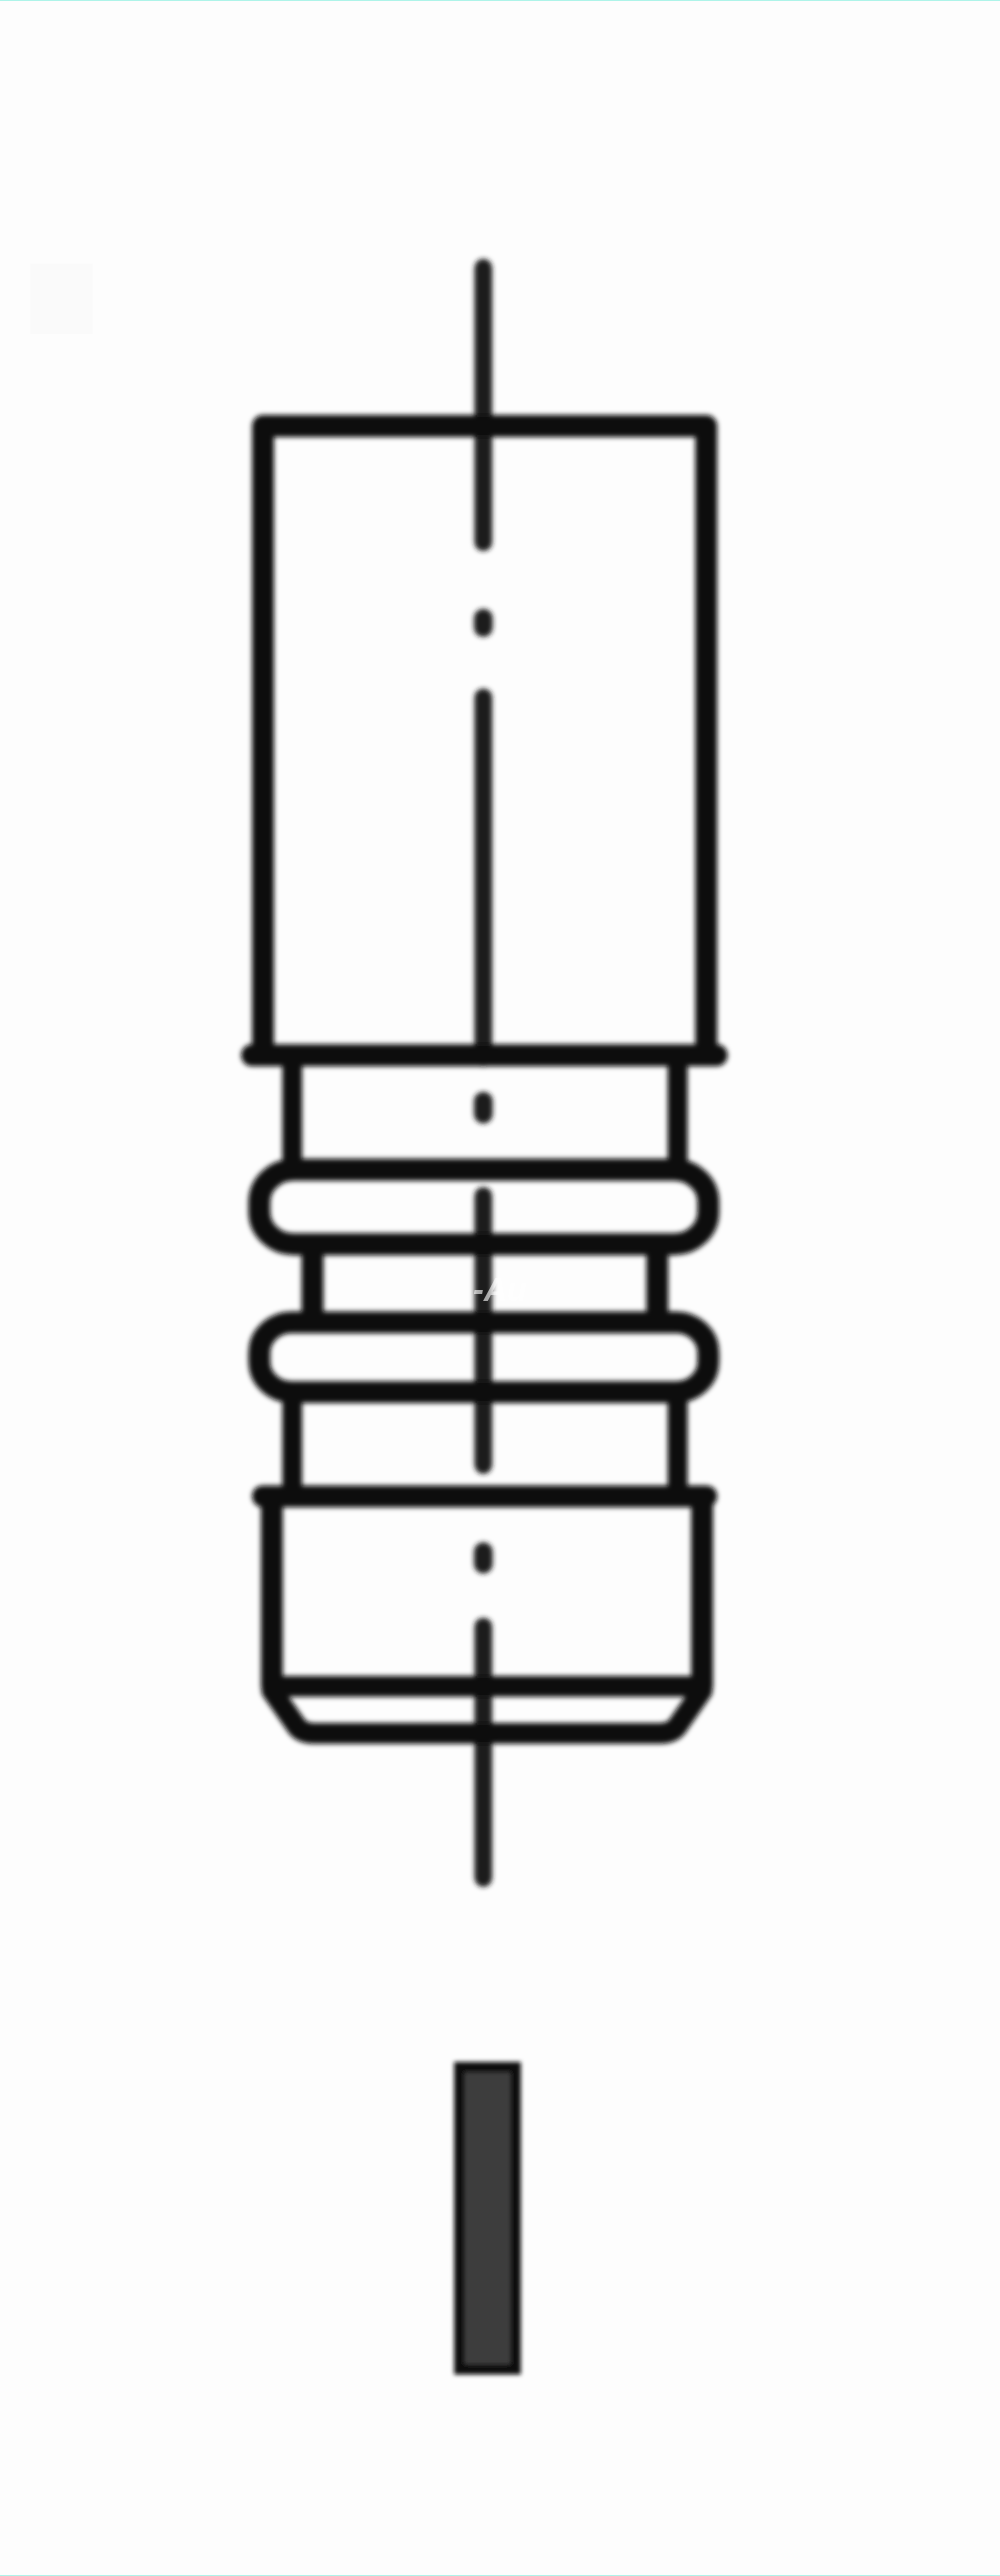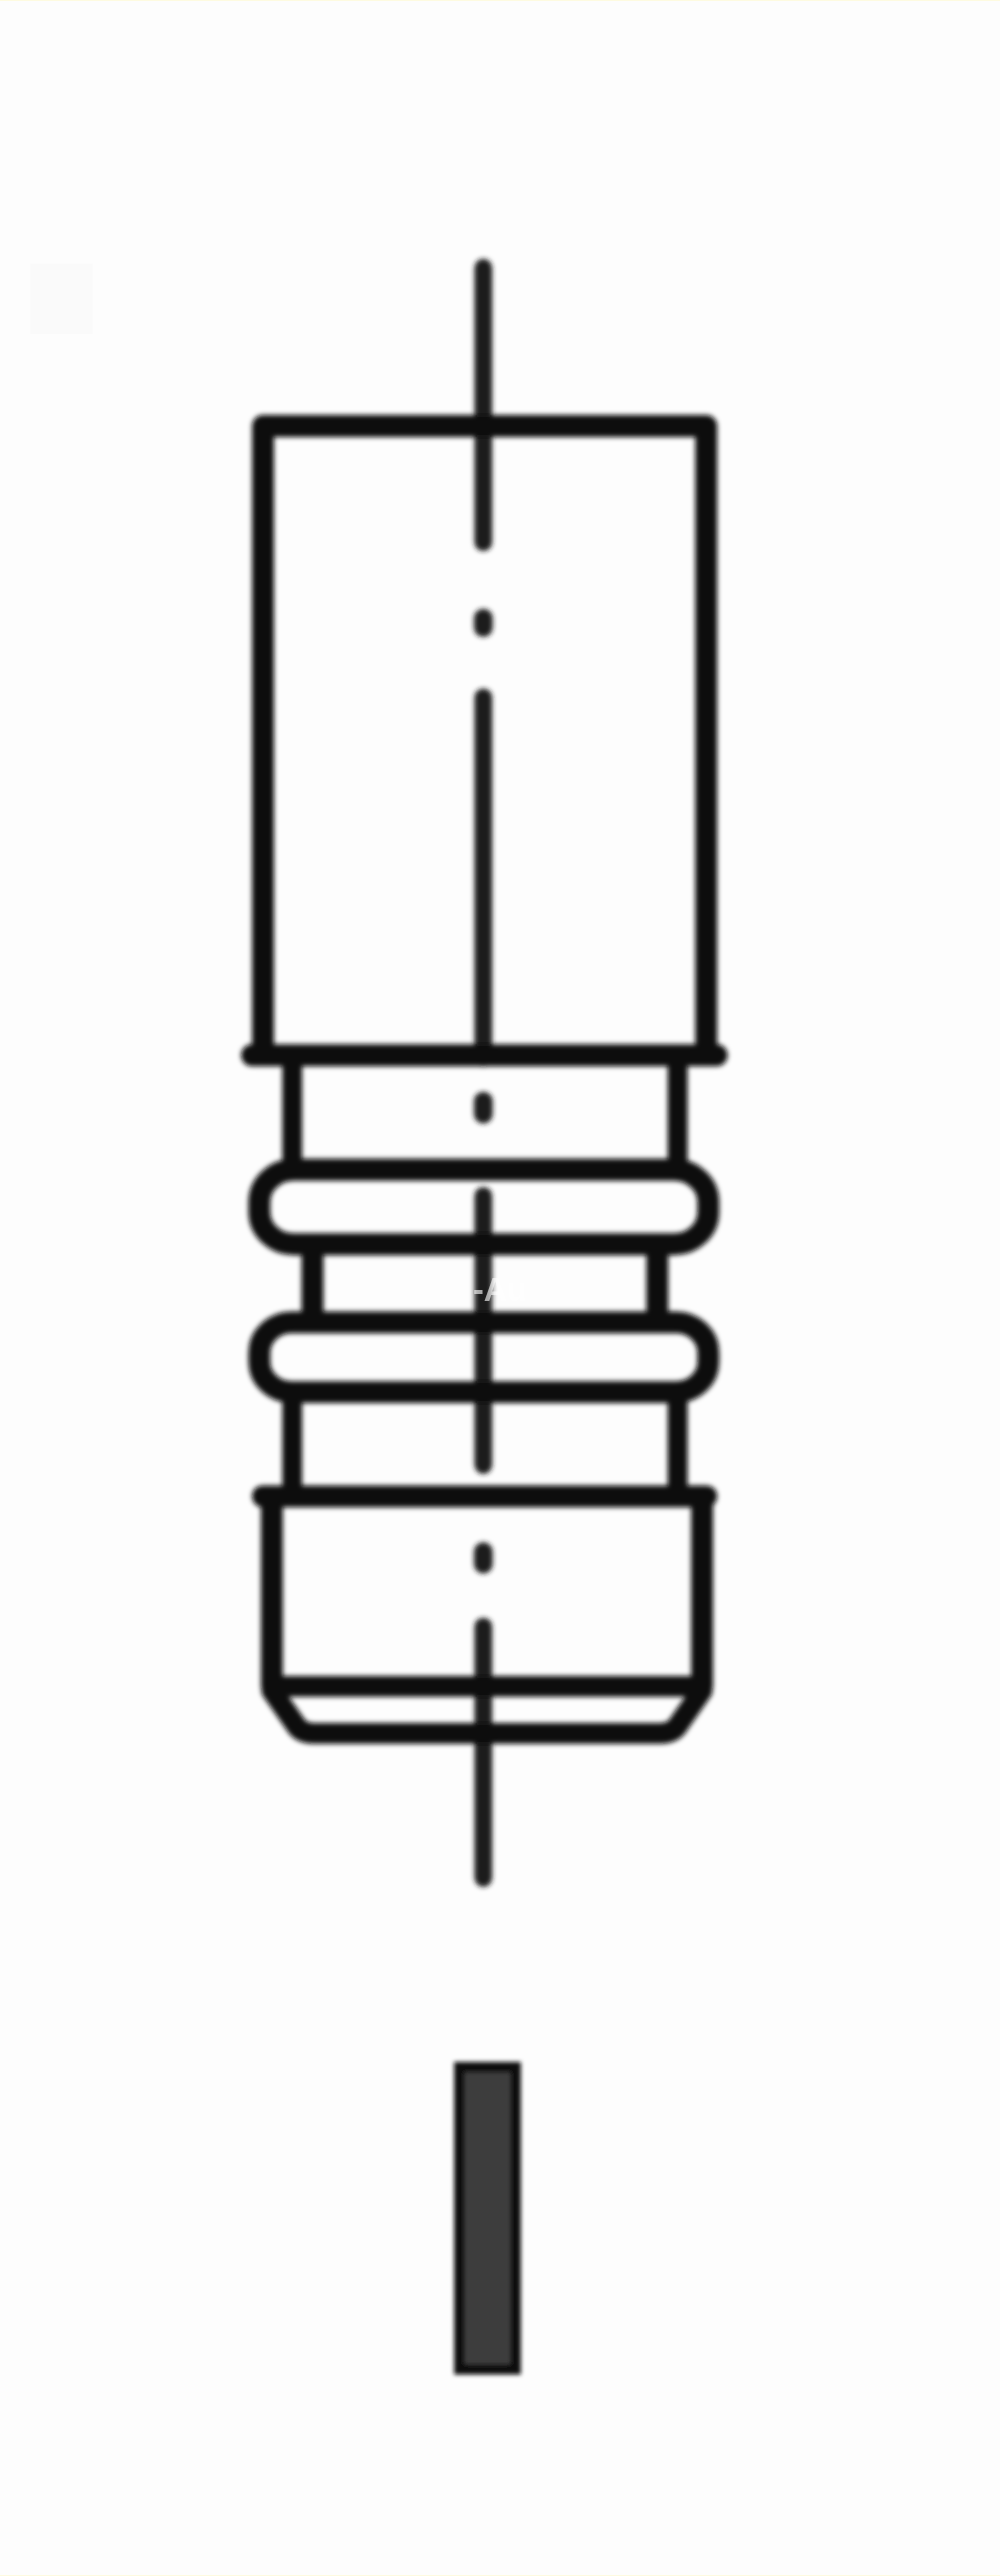--- a/index.html
+++ b/index.html
@@ -1,17 +1,17 @@
 <!DOCTYPE html>
 <html style="font-size:8.3px"><head>
 <meta charset="utf-8">
 <style>
   html,body{margin:0;padding:0;background:#fdfdfd;}
-  .page{width:1000px;height:2576px;position:relative;background:#fef9c3;
-        font-family:"Liberation Sans", sans-serif;}
+  .page{width:1000px;height:2576px;position:relative;background:#5eead4;
+        font-family:"Liberation Sans", sans-serif;font-style:italic;}
 </style>
 </head>
 <body>
 <div class="page">
 <svg width="1000" height="2576" viewBox="0 0 1920 4944" xmlns="http://www.w3.org/2000/svg">
   <defs>
     <filter id="b5" x="-5%" y="-5%" width="110%" height="110%">
       <feGaussianBlur stdDeviation="5"></feGaussianBlur>
     </filter>
     <filter id="b4" x="-20%" y="-20%" width="140%" height="140%">

